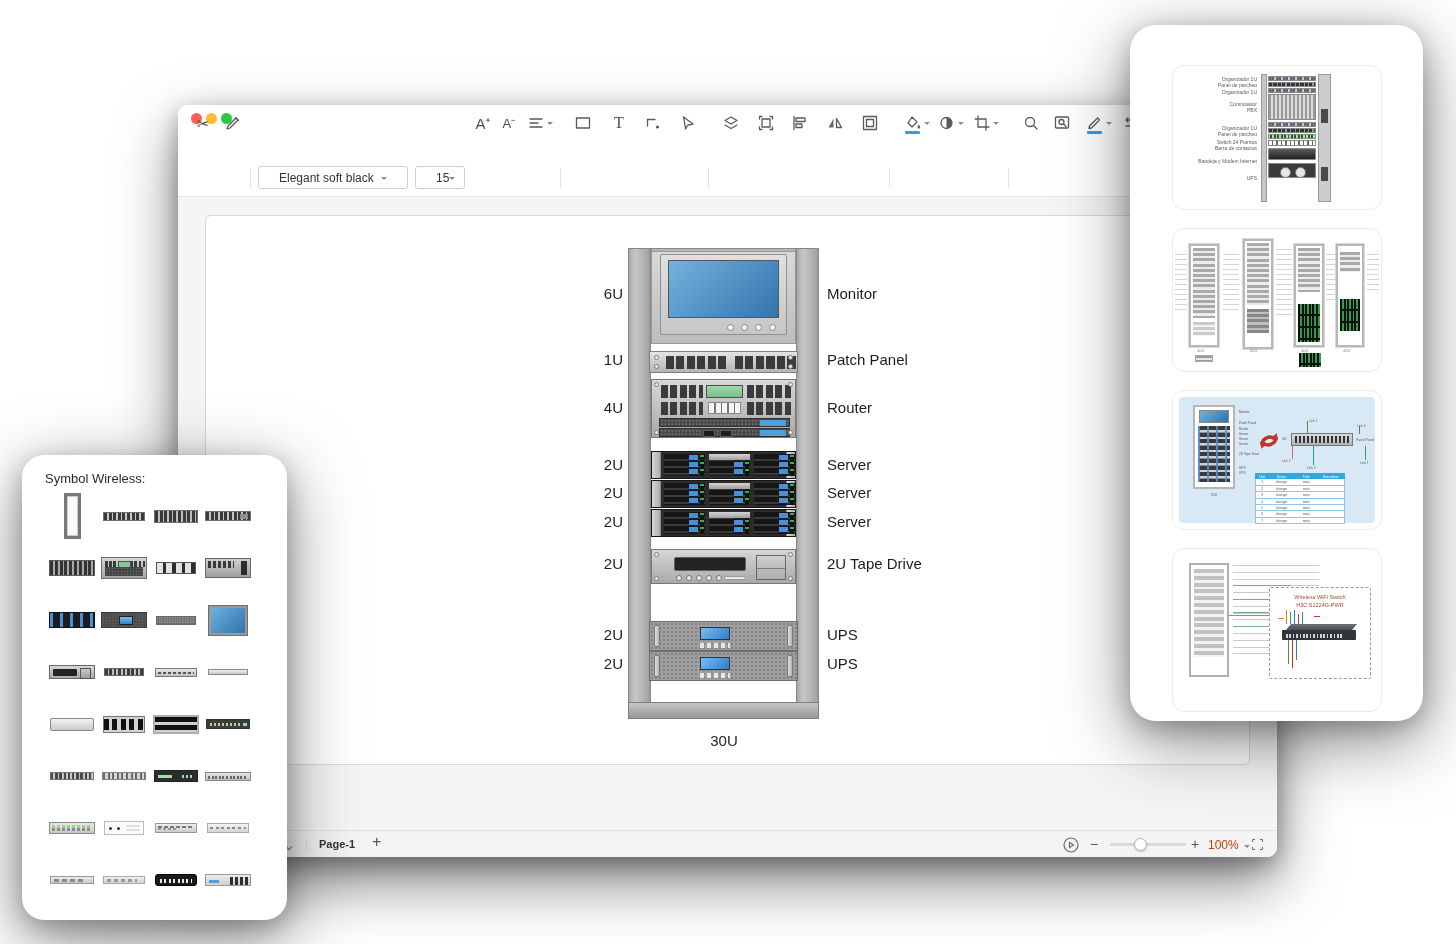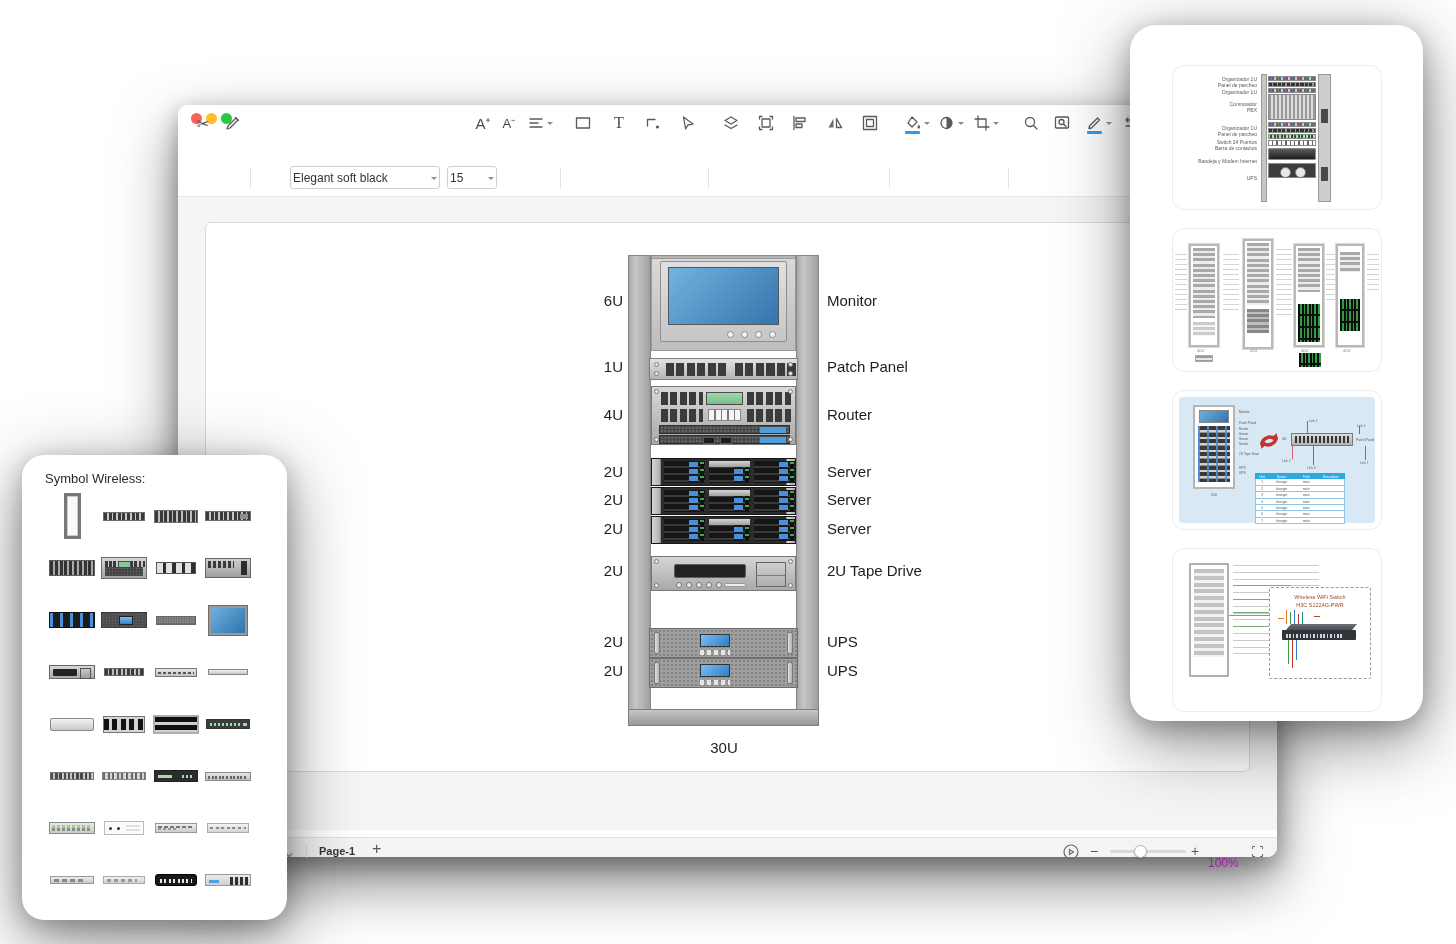--- a/index.html
+++ b/index.html
@@ -22,27 +22,27 @@
   .menubar span:nth-child(7){left:395px}
 
   .toolbar{position:absolute;left:0;top:55px;right:0;height:37px;background:#fff;border-bottom:1px solid #e6e6e6;}
   .tb-btn{position:absolute;top:60px;margin-top:-55px;width:26px;height:26px;top:5px;
     display:flex;align-items:center;justify-content:center;color:#555;}
   .tb-btn svg{stroke:#5a5a5a;fill:none;stroke-width:1.3;stroke-linecap:round;stroke-linejoin:round;}
   .tb-glyph{font-size:15px;color:#4c4c4c;line-height:1;}
   .tb-sep{position:absolute;top:8px;width:1px;height:20px;background:#e3e3e3;}
   .caret{display:inline-block;width:0;height:0;border:3.5px solid transparent;border-top-color:#8c8c8c;margin-left:2px;position:relative;top:2px;}
   .combo{position:absolute;top:6px;height:23px;border:1px solid #cfcfcf;border-radius:3px;background:#fff;
-    display:flex;align-items:center;padding:0 2px;font-size:12px;color:#333;margin-left:32px;}
+    display:flex;align-items:center;padding:0 20px;font-size:12px;color:#333;}
   .combo .caret{margin-left:auto;}
   .ublue{position:absolute;bottom:2px;left:5px;width:15px;height:3px;background:#2e9bf0;border-radius:1px;}
 
   
   .canvas{position:absolute;left:0;top:92px;right:0;bottom:27px;background:#f4f5f7;overflow:hidden;}
-  .page{position:absolute;left:27px;top:25px;width:1045px;height:550px;background:#fff;
+  .page{position:absolute;left:27px;top:18px;width:1045px;height:550px;background:#fff;
     border:1px solid #d9d9d9;border-radius:6px;}
 
   
   .rack{position:absolute;inset:0;}
   .rk-post{position:absolute;top:32px;width:23px;height:471px;border:1px solid #868686;
     background:linear-gradient(90deg,#a9a9a9,#c6c6c6 30%,#b2b2b2 70%,#9e9e9e);}
   .rk-post.l{left:422px}.rk-post.r{left:590px}
   .rk-topbar{position:absolute;left:445px;top:32px;width:145px;height:6px;background:#b5b5b5;border:1px solid #8a8a8a;}
   .rk-botbar{position:absolute;left:422px;top:486px;width:191px;height:17px;
     background:linear-gradient(#c6c6c6,#989898);border:1px solid #7d7d7d;}
@@ -107,35 +107,35 @@
   .rk-names{position:absolute;left:621px;top:0;width:230px;height:100%;}
   .rk-names span{left:0;}
   .rk-col span:nth-child(1){top:69px}.rk-col span:nth-child(2){top:135px}
   .rk-col span:nth-child(3){top:183px}.rk-col span:nth-child(4){top:240px}
   .rk-col span:nth-child(5){top:268px}.rk-col span:nth-child(6){top:297px}
   .rk-col span:nth-child(7){top:339px}.rk-col span:nth-child(8){top:410px}
   .rk-col span:nth-child(9){top:439px}
   .rk-bottom{position:absolute;left:478px;top:516px;width:80px;text-align:center;font-size:15px;color:#1d1d1d;}
 
   
-  .statusbar{position:absolute;left:0;bottom:0;right:0;height:20px;background:#f4f4f4;
+  .statusbar{position:absolute;left:0;bottom:0;right:0;height:27px;background:#f4f4f4;
     border-top:1px solid #e2e2e2;border-radius:0 0 10px 10px;}
   .sb-chevron{position:absolute;left:106px;top:8px;width:10px;height:10px;}
   .sb-chevron svg{stroke:#8a8a8a;fill:none;stroke-width:1.4;}
   .sb-sep{position:absolute;left:128px;top:7px;width:1px;height:13px;background:#dcdcdc;}
   .sb-page{position:absolute;left:141px;top:7px;font-size:11px;font-weight:700;color:#333;}
   .sb-add{position:absolute;left:194px;top:2px;font-size:16px;color:#555;}
   .sb-icon{position:absolute;top:5px;width:18px;height:18px;}
   .sb-icon svg{stroke:#6a6a6a;fill:none;stroke-width:1.2;}
   .sb-minus{position:absolute;left:912px;top:5px;font-size:14px;color:#555;}
   .sb-track{position:absolute;left:932px;top:12px;width:76px;height:3px;background:#d8d8d8;border-radius:2px;}
   .sb-thumb{position:absolute;left:24px;top:-5px;width:13px;height:13px;border-radius:50%;background:#fff;
     border:1px solid #b5b5b5;box-shadow:0 1px 2px rgba(0,0,0,.2);}
   .sb-plus{position:absolute;left:1013px;top:5px;font-size:14px;color:#555;}
-  .sb-zoom{position:absolute;left:1030px;top:18px;font-size:12px;color:#a21caf;}
+  .sb-zoom{position:absolute;left:1030px;top:7px;font-size:12px;color:#c2410c;}
 
   
   .right-panel{position:absolute;left:1130px;top:25px;width:293px;height:696px;background:#fff;
     border-radius:26px;box-shadow:0 20px 70px rgba(40,40,40,.55),0 6px 24px rgba(0,0,0,.25);z-index:3;}
   .pcard{position:absolute;left:42px;width:210px;background:#fff;border:1px solid #ececec;border-radius:12px;overflow:hidden;}
   .c1{top:40px;height:145px}.c2{top:203px;height:144px}.c3{top:365px;height:140px}.c4{top:523px;height:164px}
 
   
   .c1-labels span{position:absolute;right:124px;font-size:5px;color:#5a5a5a;white-space:nowrap;line-height:1;}
   .c1-labels span:nth-child(1){top:11px}.c1-labels span:nth-child(2){top:17px}

